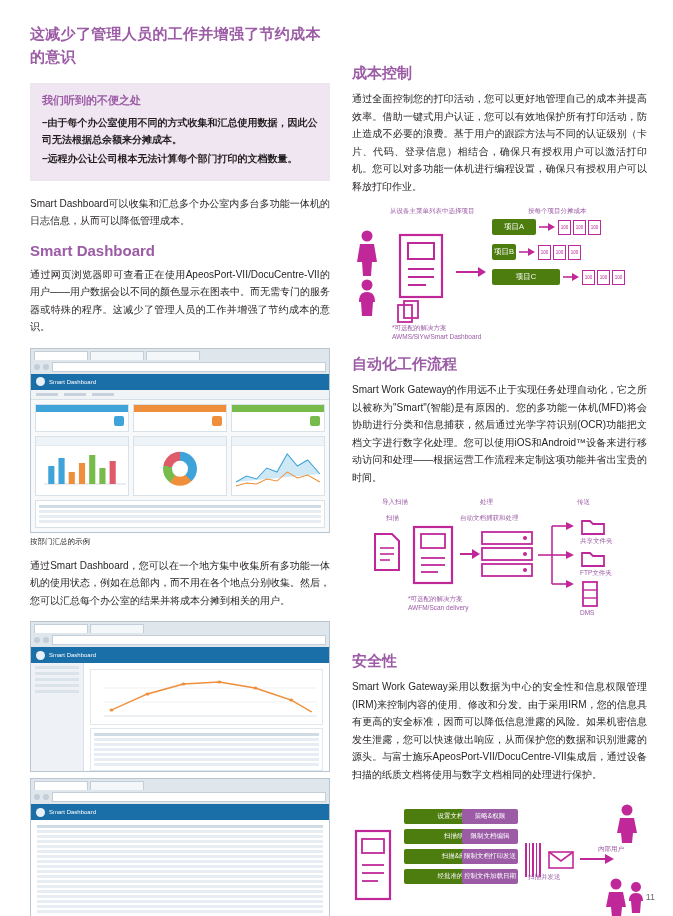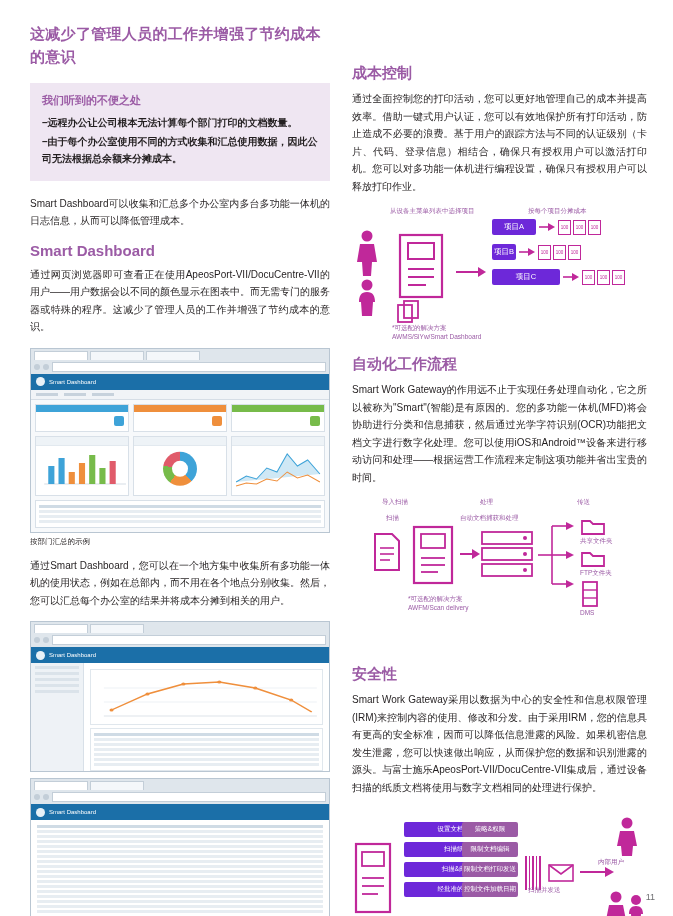--- a/index.html
+++ b/index.html
@@ -84,42 +84,42 @@
   .gmain{flex:1;padding:3px;}
   .flexrow{display:flex;}
   .lrow{height:3px;background:#dbe3ea;margin:3px 4px;}
   .chartbox{height:54px;border:1px solid #e0e7ed;margin:3px;position:relative;background:#fff;}
 
   
   .dia{position:relative;margin:6px 0 4px 0;}
   .dlabel{font-size:6.5px;color:#9b5ba5;}
   .note{font-size:6.5px;color:#9b5ba5;line-height:1.45;}
   .box-pink{
-    background:#6d28d9;color:#fff;font-size:7.5px;text-align:center;
+    background:#4d7c0f;color:#fff;font-size:7.5px;text-align:center;
     padding:3px 0;border-radius:2px;
   }
   .pg{width:11px;height:13px;border:1px solid #c0289a;display:inline-block;
       font-size:4.5px;color:#c0289a;text-align:center;line-height:13px;margin-right:2px;}
   .pnum{position:absolute;right:18px;bottom:14px;font-size:9px;color:#6d6e71;}
   svg{display:block;}
 </style>
 </head>
 <body>
 
 <div class="page">
 
   <div class="col-left">
 
     <h1 class="title">这减少了管理人员的工作并增强了节约成本的意识</h1>
 
     <div class="callout">
       <div class="ct">我们听到的不便之处</div>
       <ul>
+        <li>–由于每个办公室使用不同的方式收集和汇总使用数据，因此公司无法根据总余额来分摊成本。</li>
         <li>–远程办公让公司根本无法计算每个部门打印的文档数量。</li>
-        <li>–由于每个办公室使用不同的方式收集和汇总使用数据，因此公司无法根据总余额来分摊成本。</li>
       </ul>
     </div>
 
     <p class="body">Smart Dashboard可以收集和汇总多个办公室内多台多功能一体机的日志信息，从而可以降低管理成本。</p>
 
     <h2 class="sec">Smart Dashboard</h2>
     <p class="body">通过网页浏览器即可查看正在使用ApeosPort-VII/DocuCentre-VII的用户——用户数据会以不同的颜色显示在图表中。而无需专门的服务器或特殊的程序。这减少了管理人员的工作并增强了节约成本的意识。</p>
 
     <div class="shot browser">
       <div class="bwin">
@@ -426,21 +426,21 @@
           <line x1="3" y1="10" x2="17" y2="10" stroke="#c0289a" stroke-width="1.4"></line>
           <line x1="3" y1="18" x2="17" y2="18" stroke="#c0289a" stroke-width="1.4"></line>
         </svg>
         <div class="dlabel" style="margin-top:1px;">DMS</div>
       </div>
 
       <div class="note" style="position:absolute;left:56px;top:96px;white-space:pre-line;">*可选配的解决方案
 AWFM/Scan delivery</div>
     </div>
 
-    <h2 class="sec" style="margin-top:19px;">安全性</h2>
+    <h2 class="sec" style="margin-top:6px;">安全性</h2>
     <p class="body">Smart Work Gateway采用以数据为中心的安全性和信息权限管理(IRM)来控制内容的使用、修改和分发。由于采用IRM，您的信息具有更高的安全标准，因而可以降低信息泄露的风险。如果机密信息发生泄露，您可以快速做出响应，从而保护您的数据和识别泄露的源头。与富士施乐ApeosPort-VII/DocuCentre-VII集成后，通过设备扫描的纸质文档将使用与数字文档相同的处理进行保护。</p>
 
     <div class="dia" style="height:150px;">
       <svg width="44" height="80" viewBox="0 0 44 80" style="position:absolute;left:0;top:32px;">
         <rect x="4" y="4" width="34" height="68" fill="none" stroke="#c0289a" stroke-width="2.2"></rect>
         <rect x="10" y="12" width="22" height="14" fill="none" stroke="#c0289a" stroke-width="1.8"></rect>
         <line x1="10" y1="38" x2="32" y2="38" stroke="#c0289a" stroke-width="1.8"></line>
         <line x1="10" y1="46" x2="32" y2="46" stroke="#c0289a" stroke-width="1.8"></line>
         <line x1="10" y1="54" x2="26" y2="54" stroke="#c0289a" stroke-width="1.8"></line>
       </svg>

